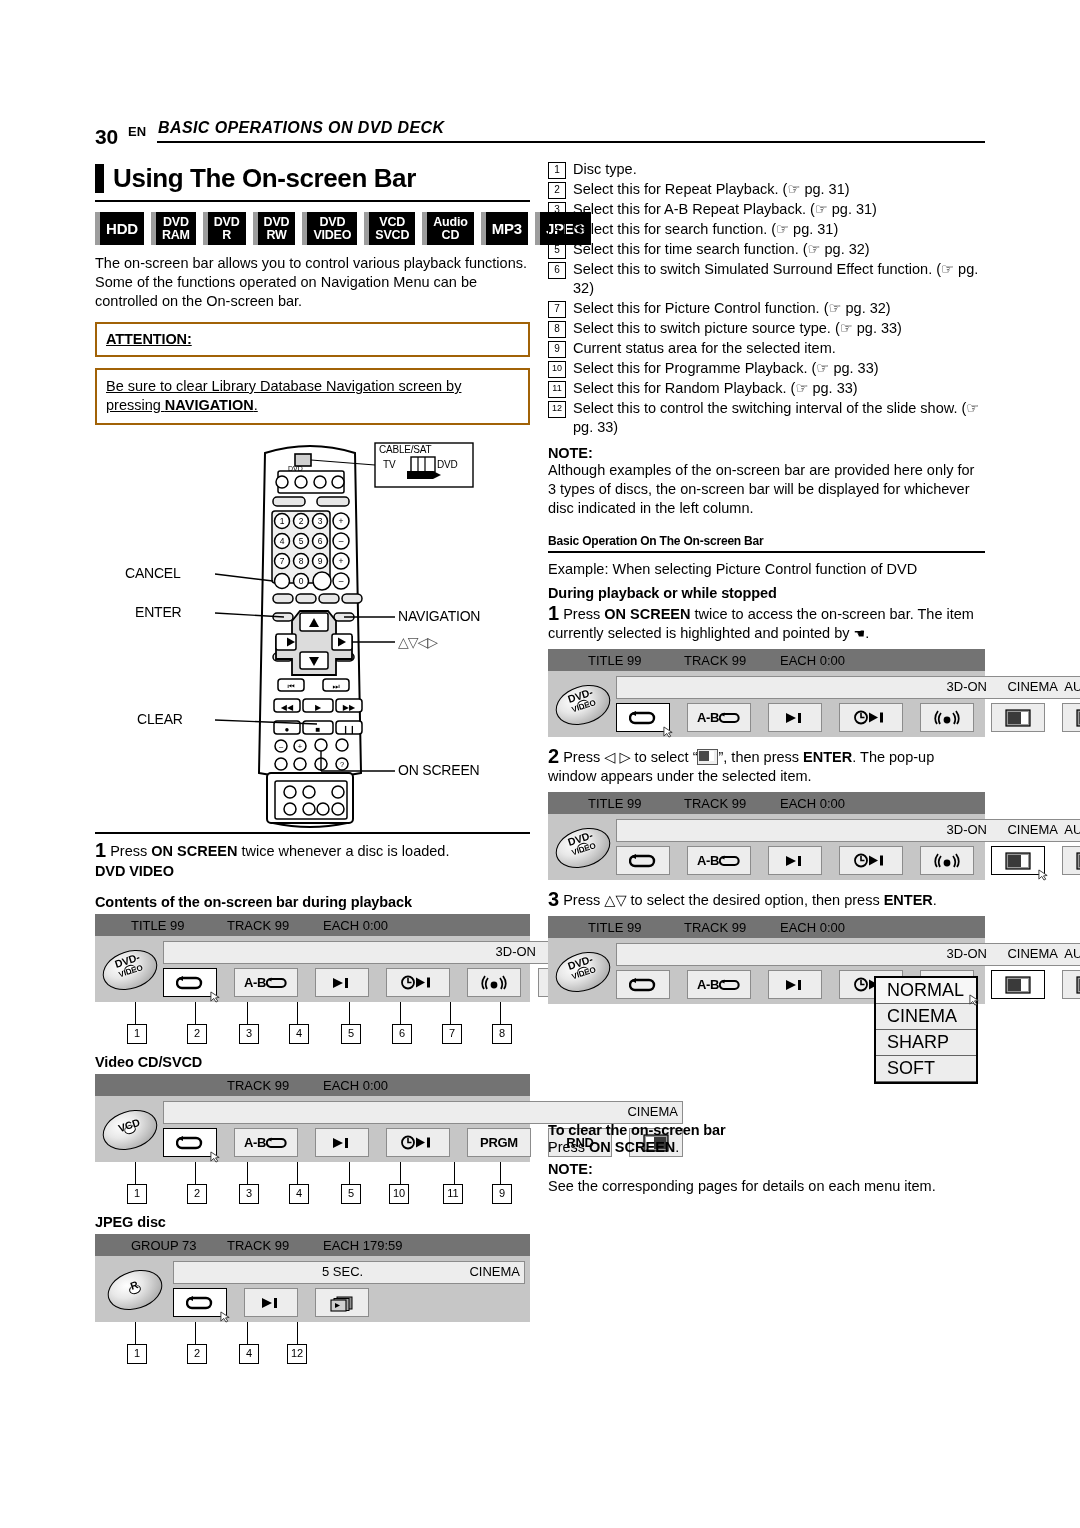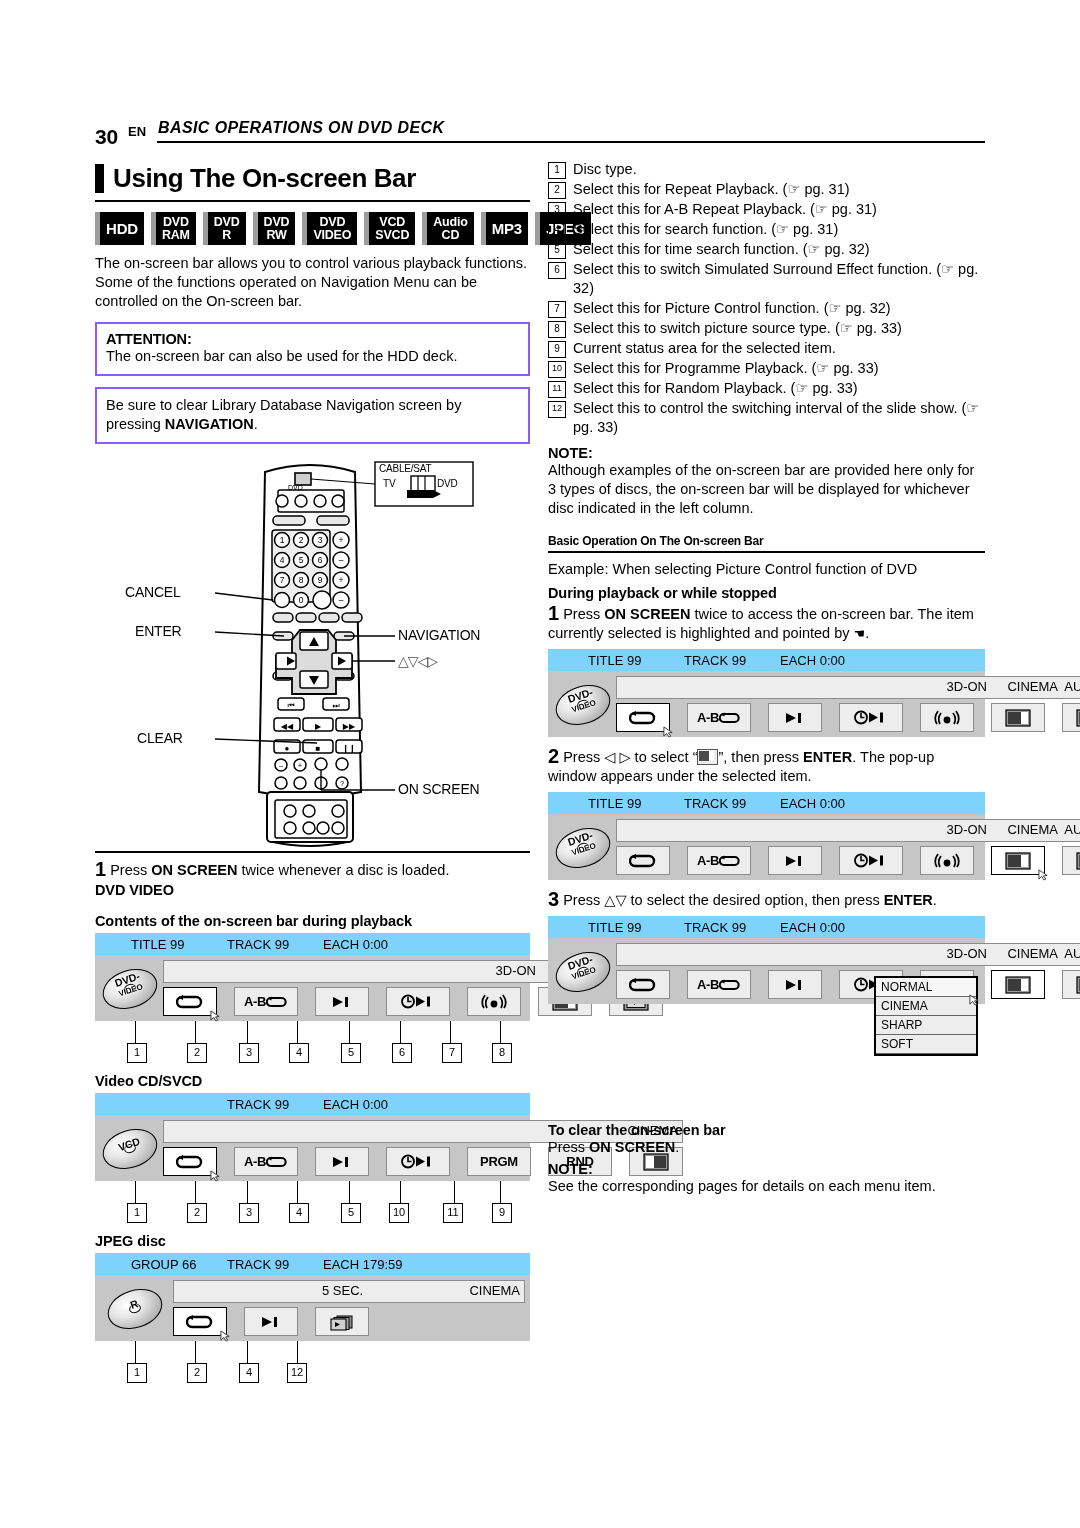--- a/index.html
+++ b/index.html
@@ -34,25 +34,25 @@
   .badges{display:flex;gap:7px;margin:10px 0 9px 0;}
   .badge{display:flex;align-items:stretch;height:33px;}
   .badge .gbar{width:5px;background:#9d9d9d;}
   .badge .bbody{background:#000;color:#fff;display:flex;flex-direction:column;
         align-items:center;justify-content:center;padding:0 6px;line-height:13px;}
   .badge .bl{font-size:12.5px;font-weight:bold;letter-spacing:-.2px;white-space:nowrap;}
   .badge.one .bbody{justify-content:center;}
   .badge.one .bl{font-size:15px;}
 
   
-  .box{border:2px solid #8b5cf6;padding:7px 9px 8px 9px;margin-top:11px;}
+  .box{border:2px solid #a16207;padding:7px 9px 8px 9px;margin-top:11px;text-decoration:underline;}
 
   
   .osb{width:100%;margin-top:4px;}
-  .osb-top{background:#7dd3fc;height:22px;display:flex;align-items:center;
+  .osb-top{background:#737373;height:22px;display:flex;align-items:center;
            font-size:13px;position:relative;}
   .osb-top span{position:absolute;white-space:nowrap;}
   .osb-body{background:#c6c6c6;display:flex;padding:5px;gap:5px;align-items:stretch;}
   .disc-cell{width:68px;display:flex;align-items:center;justify-content:center;}
   .disc{width:58px;height:42px;position:relative;}
   .disc .ell{position:absolute;left:2px;top:3px;width:54px;height:36px;border-radius:50%;
      background:radial-gradient(ellipse at 38% 32%,#fff 0%,#e8e8e8 34%,#b9b9b9 70%,#8f8f8f 100%);
      border:1.6px solid #000;transform:rotate(-18deg);}
   .disc .hole{position:absolute;left:24px;top:17px;width:10px;height:7px;border-radius:50%;
      background:#fff;border:1.4px solid #000;transform:rotate(-18deg);}
@@ -73,21 +73,21 @@
   .cursor{position:absolute;right:-5px;bottom:-7px;width:11px;height:12px;}
 
   
   .callouts{position:relative;height:44px;}
   .callouts .cl{position:absolute;top:22px;width:18px;height:18px;border:1.4px solid #000;
      font-size:11px;text-align:center;line-height:16px;background:#fff;}
   .callouts .vline{position:absolute;top:0;width:1.4px;height:22px;background:#000;}
 
   
   .popup{position:absolute;border:2px solid #000;background:#ededed;width:100px;z-index:5;}
-  .popup div{border-bottom:1.4px solid #666;font-size:12px;padding:2px 5px;background:#ededed;}
+  .popup div{border-bottom:1.4px solid #666;font-size:18px;padding:2px 11px;background:#ededed;}
   .popup div:last-child{border-bottom:none;}
   .popup div.first{background:#f7f7f7;}
 
   
   .remote-wrap{position:relative;height:398px;margin-top:6px;}
   .lbl{position:absolute;font-size:14px;font-weight:normal;letter-spacing:-.2px;}
   .arrow-glyph{position:absolute;font-size:14px;color:#555;letter-spacing:-1px;}
 
   .step-num{font-size:20px;font-weight:bold;vertical-align:-1px;}
   .inline-ic{display:inline-block;width:19px;height:14px;vertical-align:-3px;
@@ -176,21 +176,20 @@
           <div class="bbody">
             <div class="bl">JPEG</div>
           </div>
         </div>
     </div>
 
     <p>The on-screen bar allows you to control various playback functions. Some of the functions operated on Navigation Menu can be controlled on the On-screen bar.</p>
 
     <div class="box">
       <div class="h3">ATTENTION:</div>
-      <p>The on-screen bar can also be used for the HDD deck.</p>
     </div>
 
     <div class="box">
       <p><span>Be sure to clear Library Database Navigation screen by pressing </span><span class="bold">NAVIGATION</span><span>.</span></p>
     </div>
 
     <div class="remote-wrap">
       <svg width="435" height="398" viewBox="0 0 435 398">
         <g fill="none" stroke="#000" stroke-width="2">
 
@@ -535,21 +534,21 @@
         <div class="vline" style="left:359px;"></div>
           <div class="cl" style="left:348px;">11</div>
         <div class="vline" style="left:405px;"></div>
           <div class="cl" style="left:397px;">9</div>
       </div>
     </div>
 
     <div class="h3" style="margin-top:8px;">JPEG disc</div>
     <div class="osb">
       <div class="osb-top">
-        <span style="left:36px;">GROUP 66</span>
+        <span style="left:36px;">GROUP 73</span>
         <span style="left:132px;">TRACK 99</span>
         <span style="left:228px;">EACH 179:59</span>
       </div>
       <div class="osb-body">
         <div class="disc-cell">
           <div class="disc">
             <div class="ell"></div>
               <div class="hole"></div>
             <div class="dlabel" style="top:12px;">R</div>
           </div>

